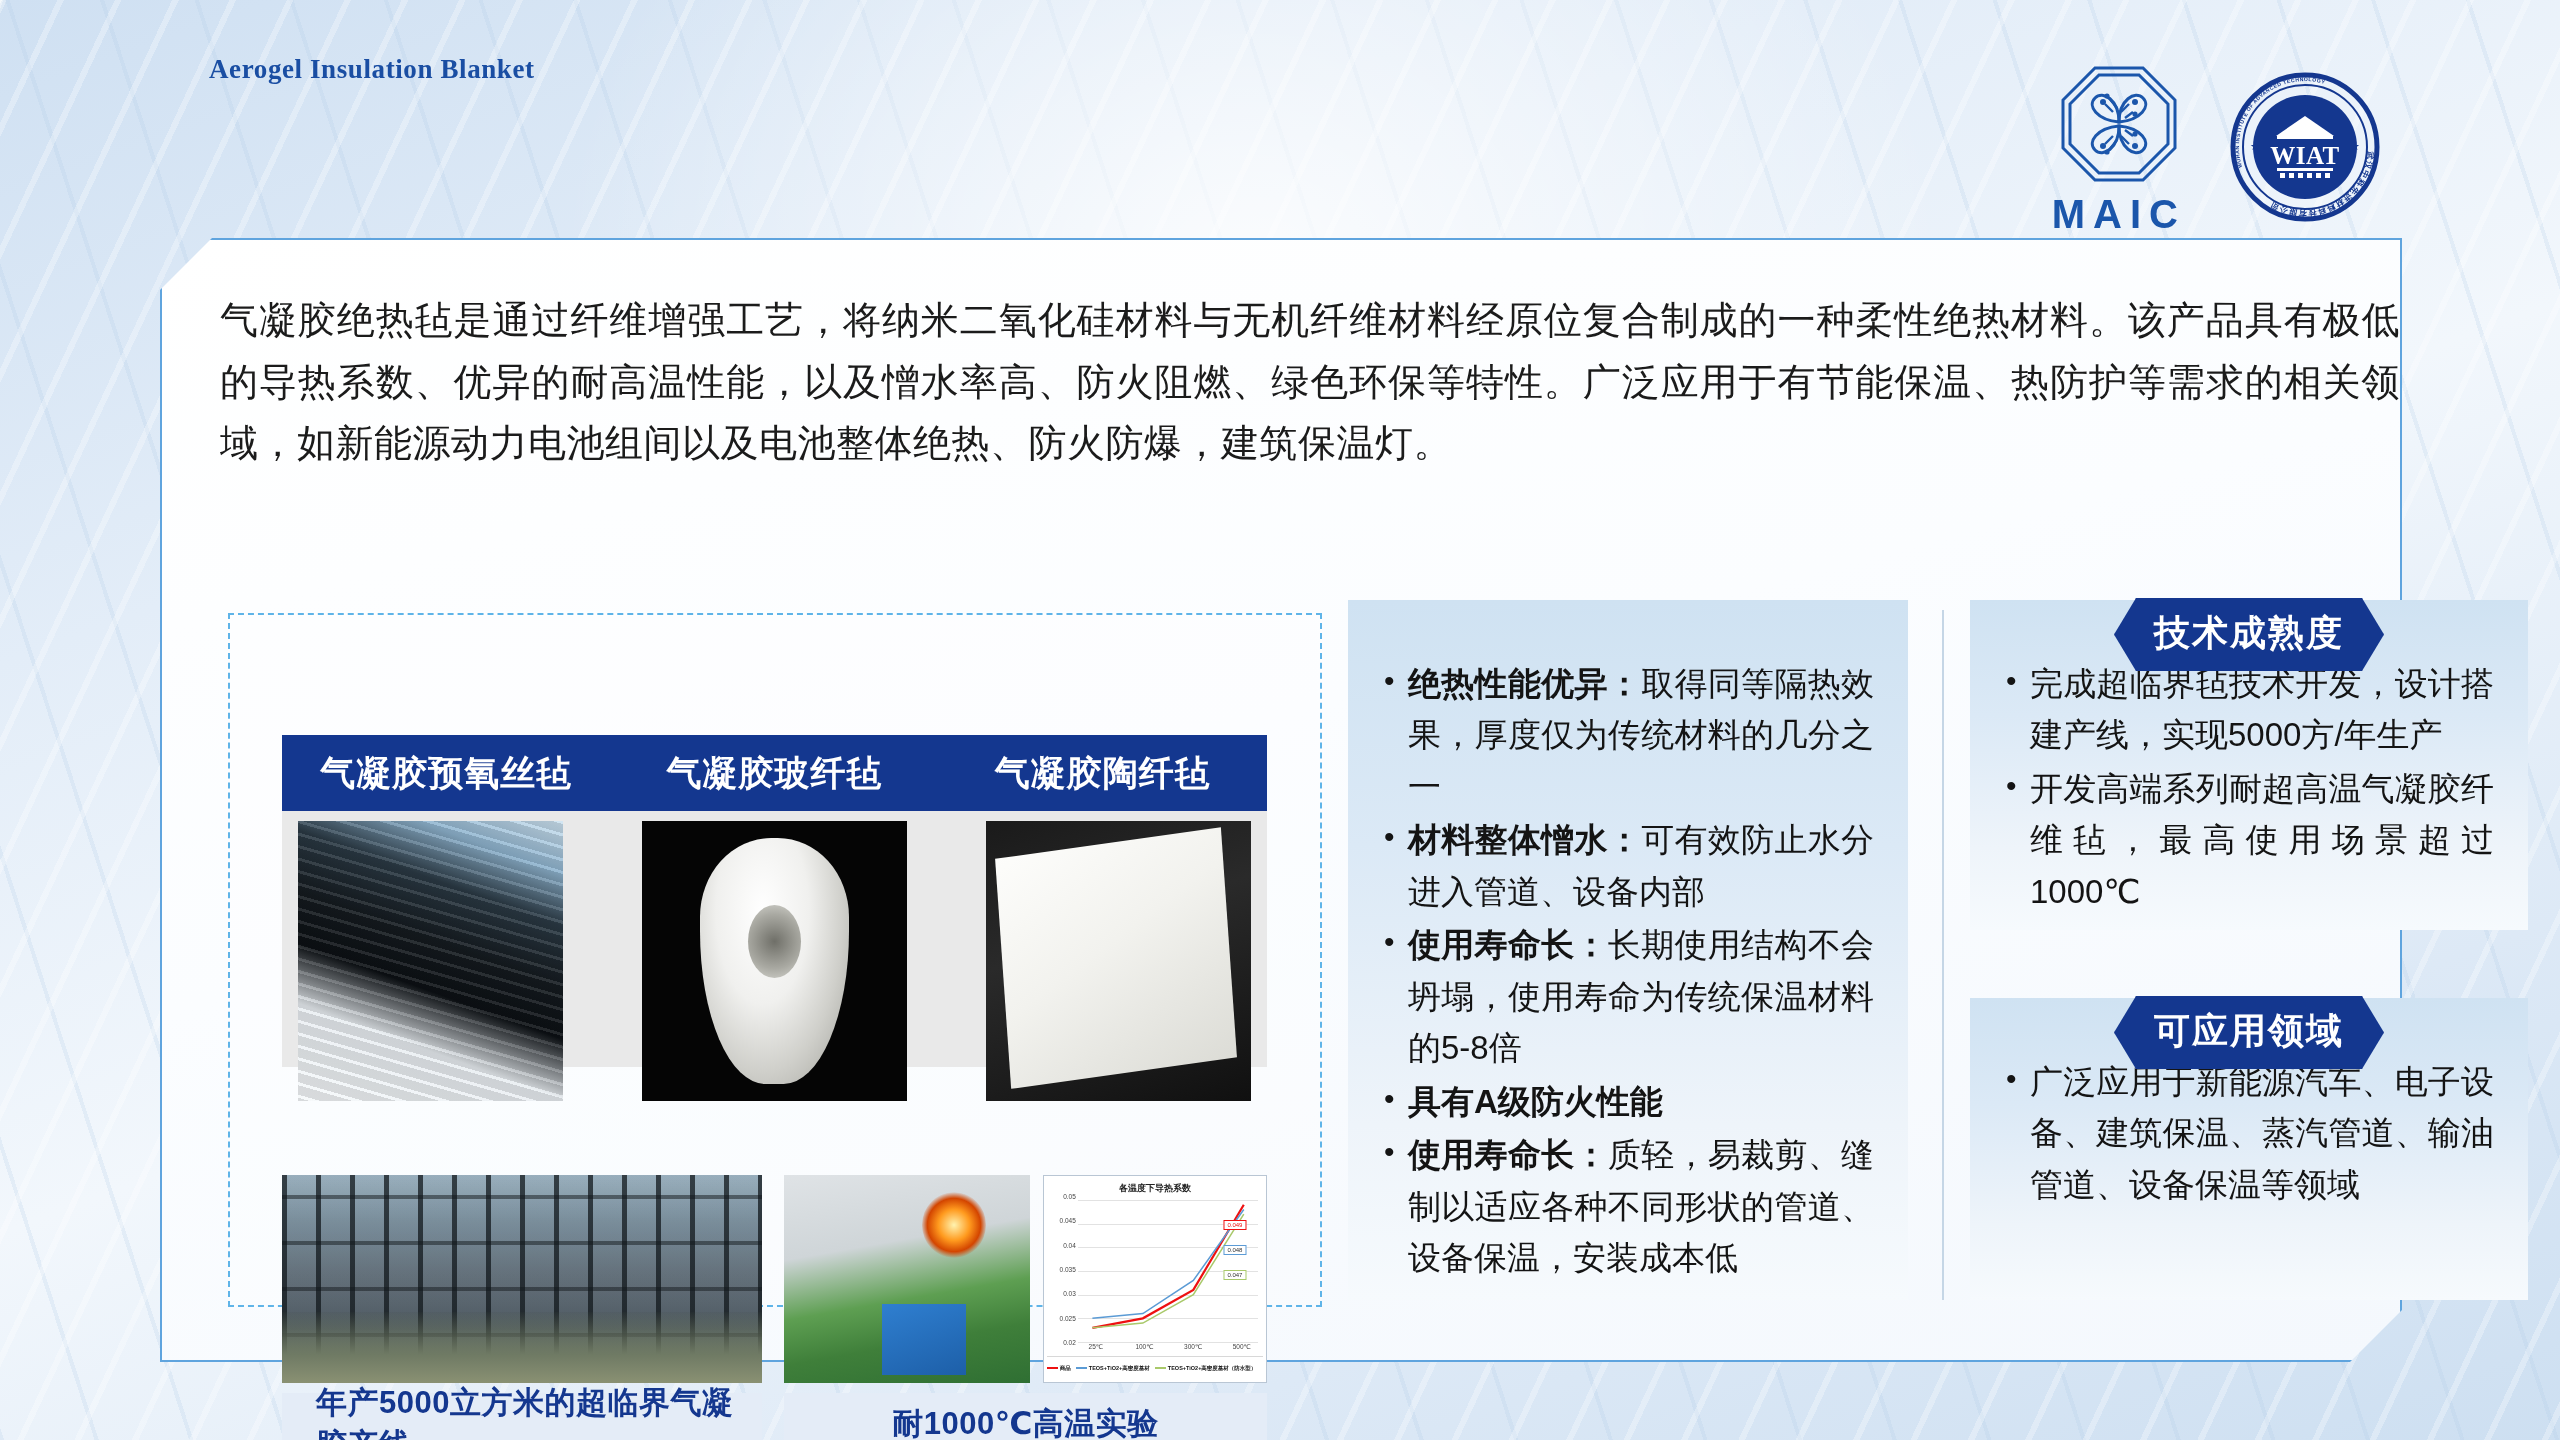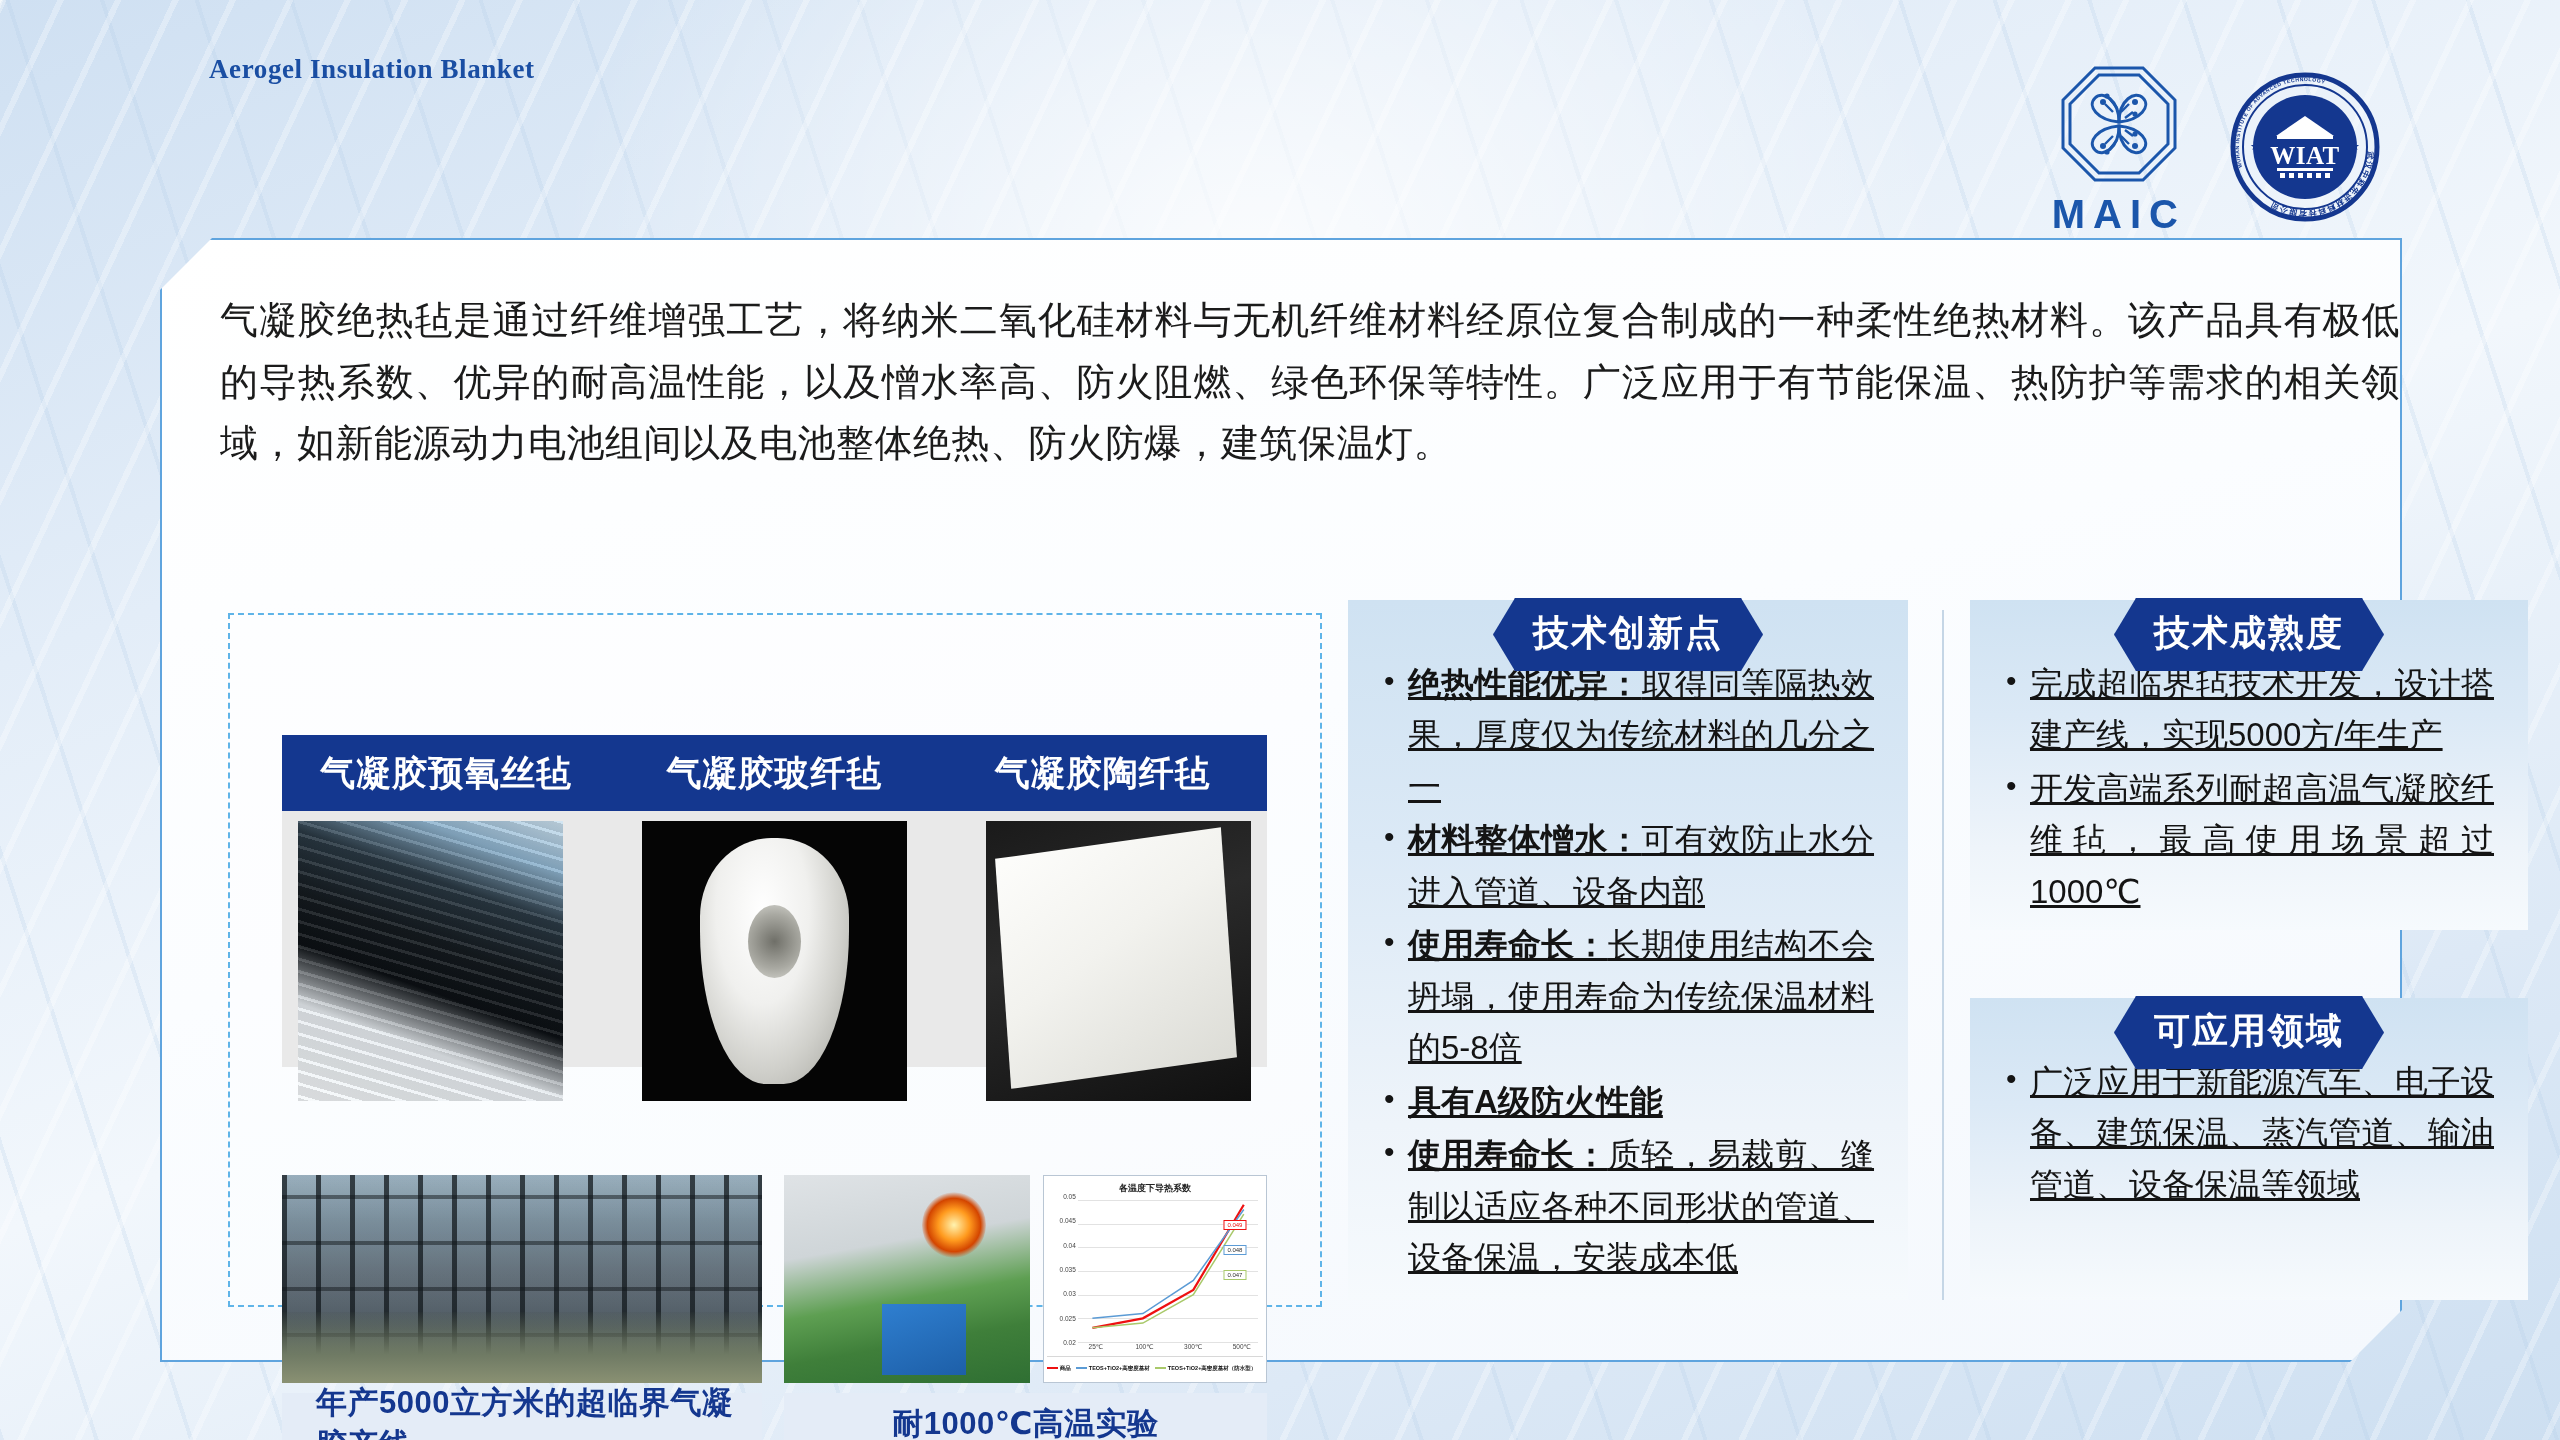--- a/index.html
+++ b/index.html
@@ -185,21 +185,21 @@
   .badge{
     position:absolute;top:-2px;left:50%;transform:translateX(-50%);
     background:#14378f;color:#fff;font-size:36px;font-weight:700;letter-spacing:2px;
     padding:11px 40px 13px 40px;white-space:nowrap;z-index:3;
     clip-path:polygon(22px 0, calc(100% - 22px) 0, 100% 50%, calc(100% - 22px) 100%, 22px 100%, 0 50%);
     box-shadow:0 0 0 4px #ffffff, 0 0 0 6px #14378f;
   }
   ul.blist{margin:0;padding:0;list-style:none;}
   ul.blist li{
     position:relative;padding-left:26px;font-size:33px;line-height:1.56;color:#141414;
-    margin-bottom:2px;text-align:justify;text-decoration:underline;
+    margin-bottom:2px;text-align:justify;
   }
   ul.blist li::before{
     content:"•";position:absolute;left:2px;top:0;color:#141414;font-size:30px;
   }
   ul.blist li b{font-weight:700;}
 
   #p1{left:0;top:0;width:560px;}
   #p1 .panel-body{height:700px;}
   #p2{left:622px;top:0;width:558px;}
   #p2 .panel-body{height:330px;}
@@ -367,21 +367,20 @@
         </div>
         <div class="caption">耐1000℃高温实验</div>
       </div>
     </div>
   </div>
 
   <div class="panels">
     <div class="divider"></div>
 
     <div class="panel" id="p1">
-      <div class="badge">技术创新点</div>
       <div class="panel-body">
         <ul class="blist" id="list-0">
             <li><b>绝热性能优异：</b>取得同等隔热效果，厚度仅为传统材料的几分之一</li>
             <li><b>材料整体憎水：</b>可有效防止水分进入管道、设备内部</li>
             <li><b>使用寿命长：</b>长期使用结构不会坍塌，使用寿命为传统保温材料的5-8倍</li>
             <li><b>具有A级防火性能</b></li>
             <li><b>使用寿命长：</b>质轻，易裁剪、缝制以适应各种不同形状的管道、设备保温，安装成本低</li>
           </ul>
       </div>
     </div>

